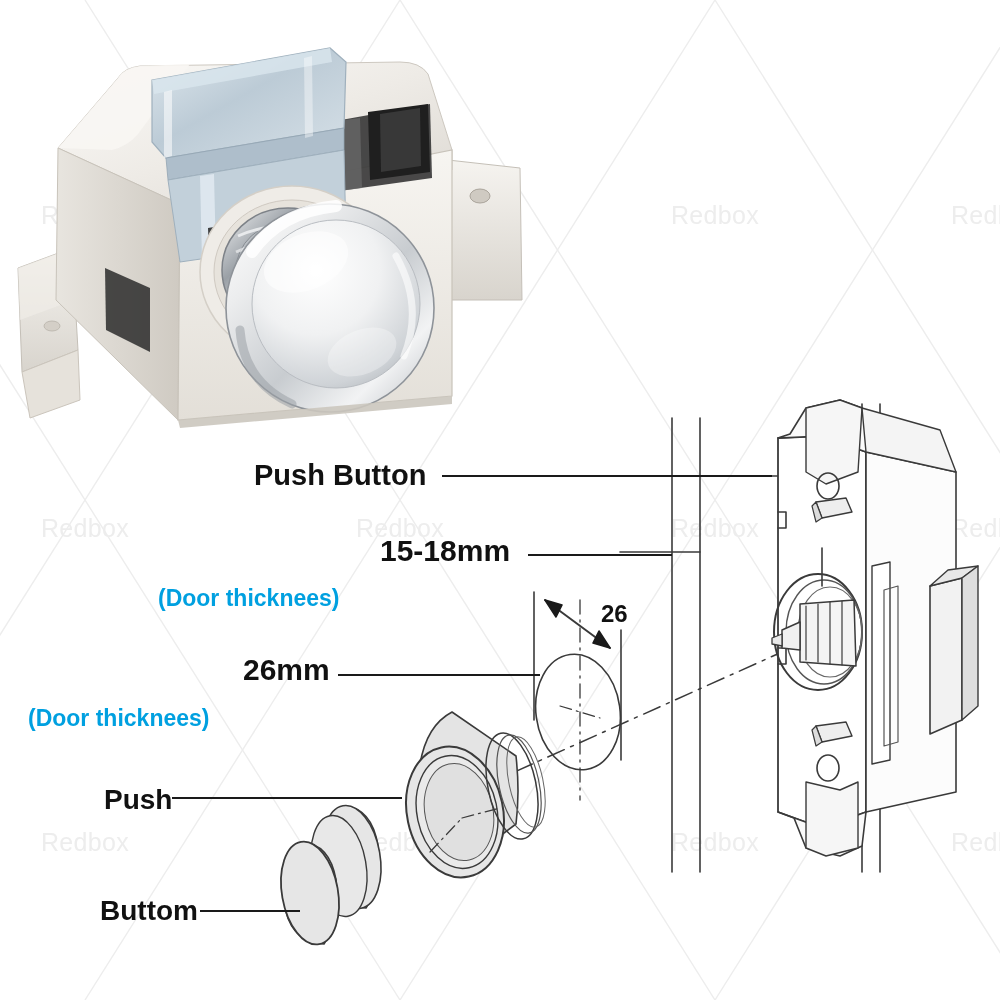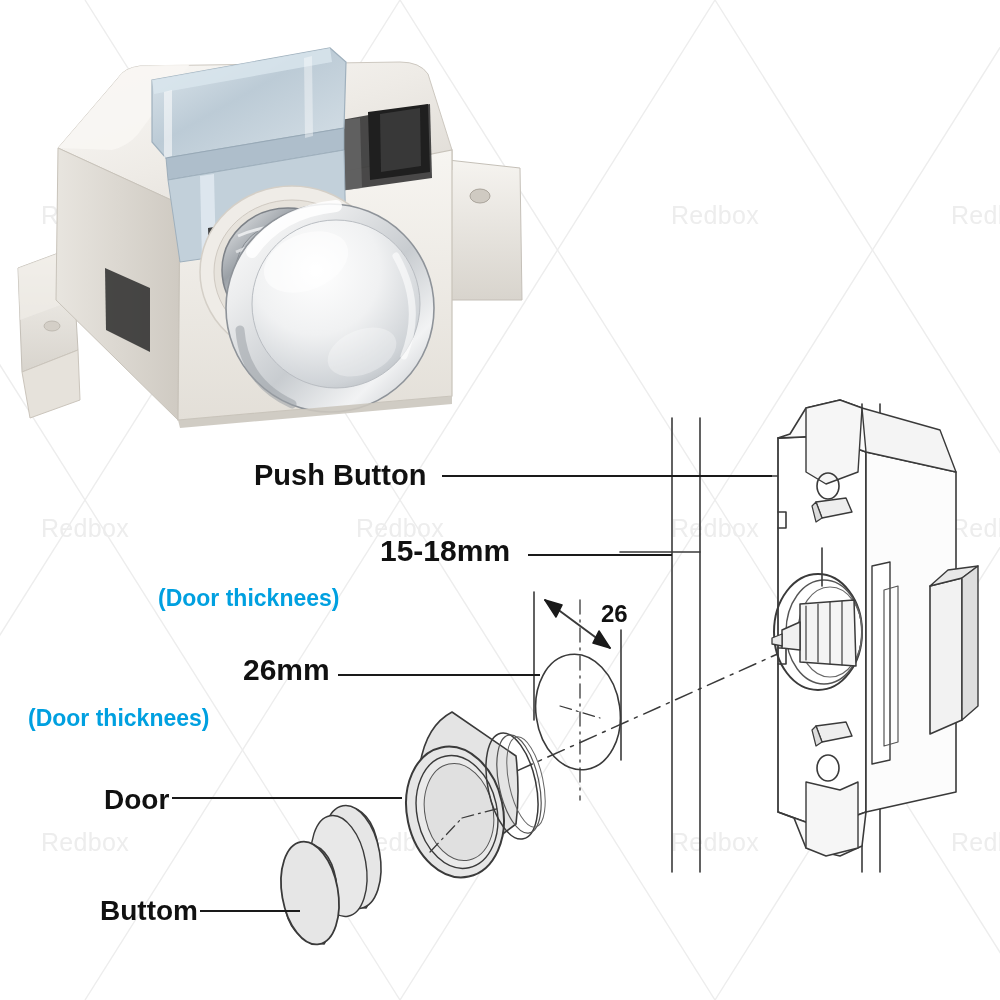--- a/index.html
+++ b/index.html
@@ -343,21 +343,21 @@
     <div class="lbl lbl-cyan" style="left:158px; top:538px; font-size:23px; color:#00a0e0;">(Door thicknees)</div>
     <div class="lbl lbl-black" style="left:380px; top:534px; font-size:30px;">15-18mm</div>
     <div class="leader" style="left:528px; top:554px; width:144px;"></div>
 
     <div class="lbl lbl-cyan" style="left:28px; top:658px; font-size:23px; color:#00a0e0;">(Door thicknees)</div>
     <div class="lbl lbl-black" style="left:243px; top:653px; font-size:30px;text-align:center;">26mm</div>
     <div class="leader" style="left:338px; top:674px; width:202px;"></div>
 
     <div class="lbl lbl-black" style="left:601px; top:600px; font-size:24px;">26</div>
 
-    <div class="lbl lbl-black" style="left:104px; top:784px; font-size:28px;">Door</div>
+    <div class="lbl lbl-black" style="left:104px; top:784px; font-size:28px;">Push</div>
     <div class="leader" style="left:172px; top:797px; width:230px;"></div>
 
     <div class="lbl lbl-black" style="left:100px; top:895px; font-size:28px;">Buttom</div>
     <div class="leader" style="left:200px; top:910px; width:100px;"></div>
 
   </div>
 
 </div>
 
 </body></html>

